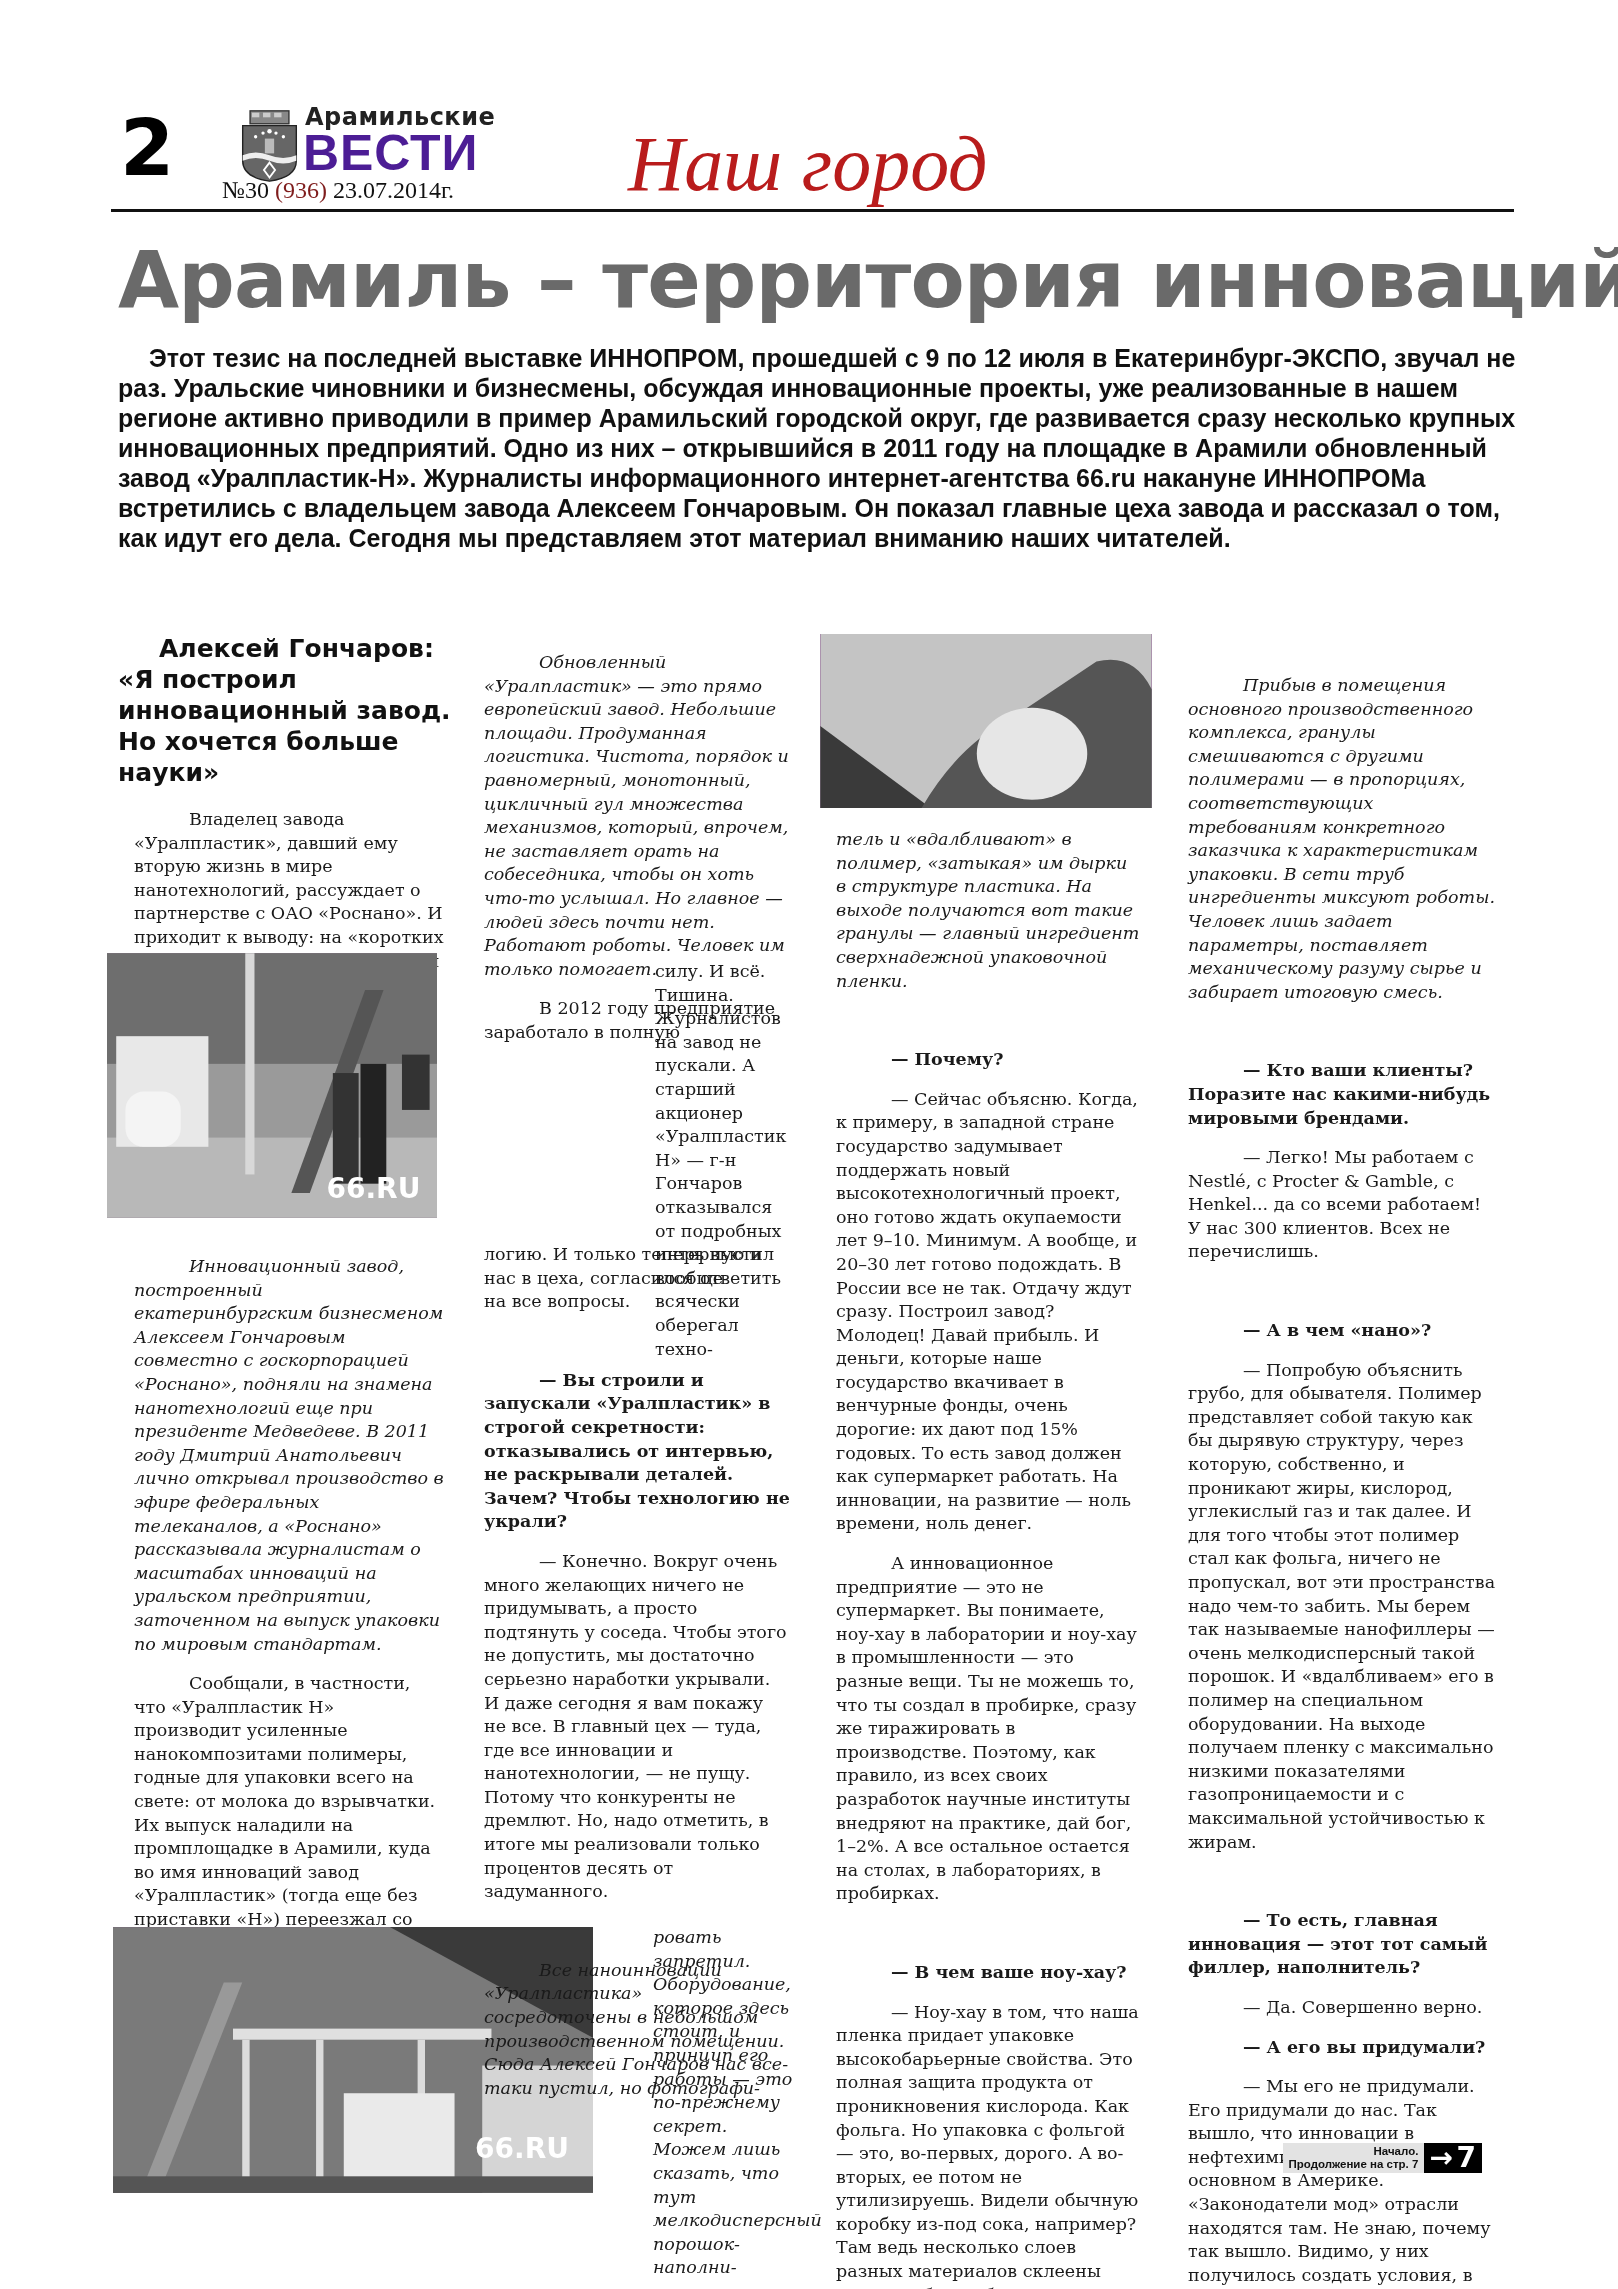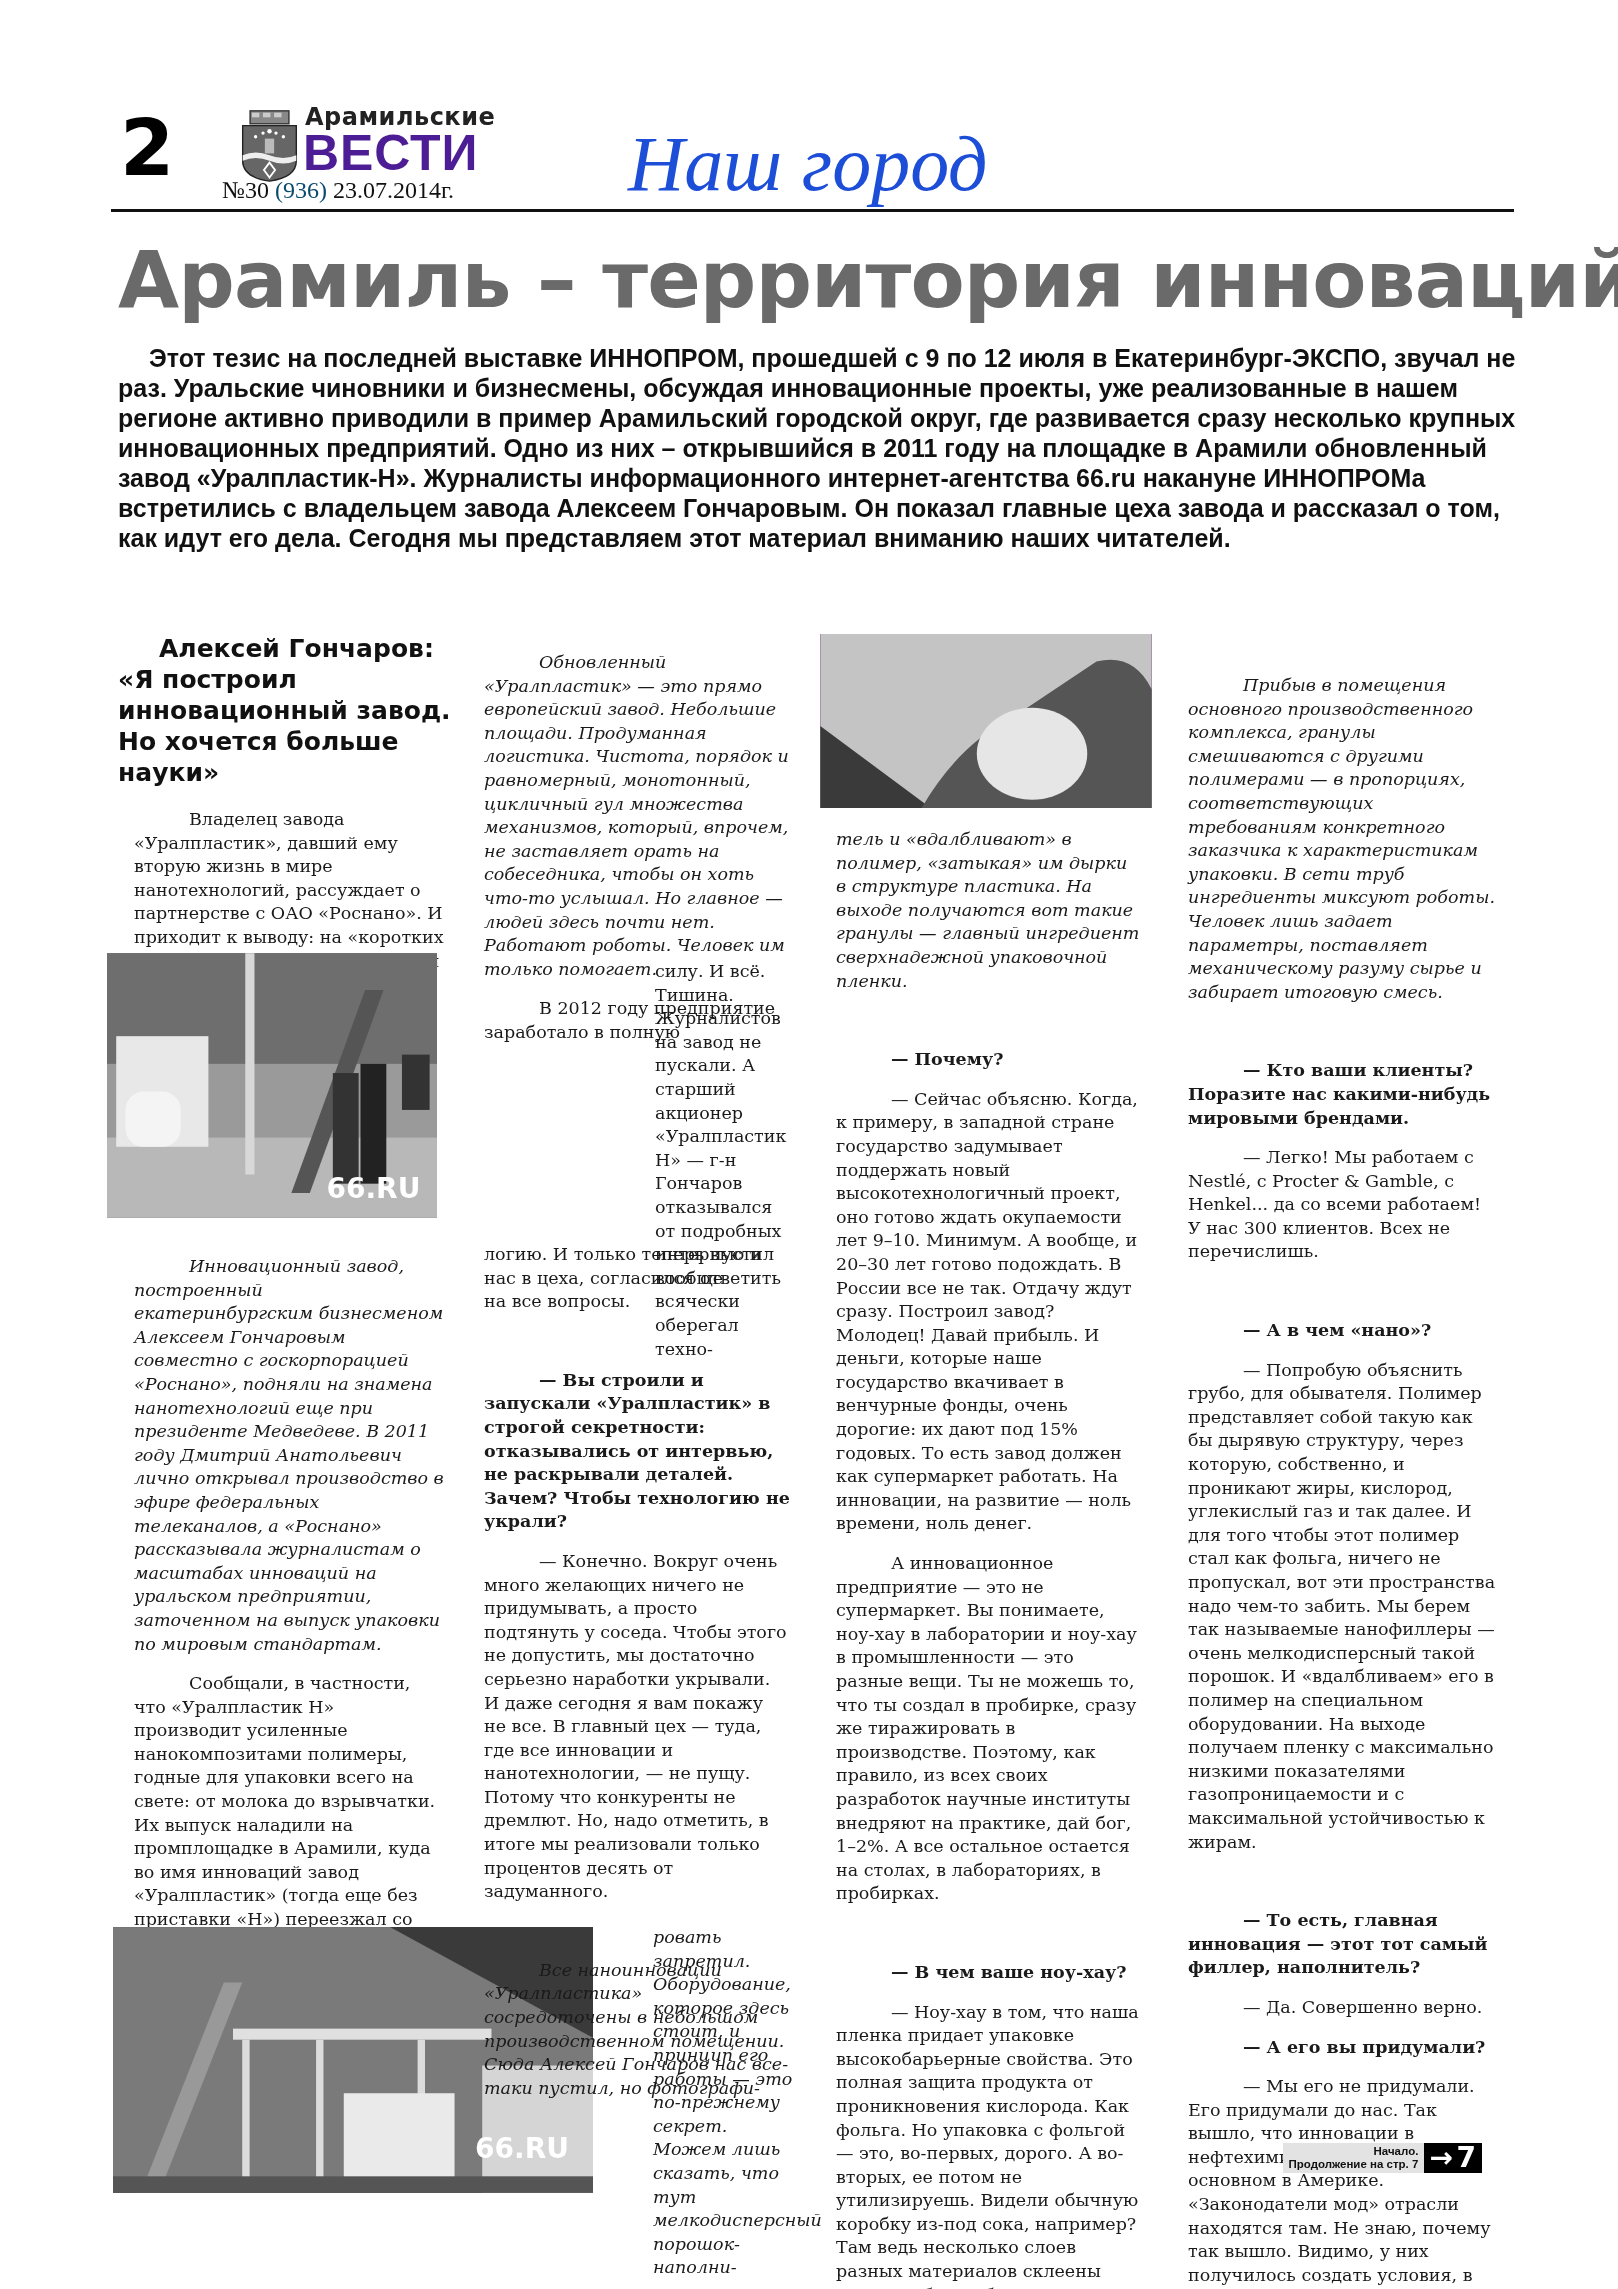--- a/index.html
+++ b/index.html
@@ -3,22 +3,22 @@
 <meta charset="utf-8">
 <style>
   html, body { margin:0; padding:0; background:#ffffff; }
   body { width:1619px; height:2290px; position:relative; overflow:hidden; color:#111; font-family:"DejaVu Serif", serif; }
   .abs { position:absolute; }
   .page-num { left:120px; top:109px; font-family:"DejaVu Sans", sans-serif; font-weight:900; font-size:78px; line-height:78px; color:#000; }
   .logo { left:237px; top:109px; width:65px; height:74px; }
   .logo-top { left:305px; top:103px; font-family:"DejaVu Sans", sans-serif; font-weight:700; font-size:24px; color:#222; letter-spacing:0.5px; }
   .logo-main { left:303px; top:124px; font-family:Liberation Sans, sans-serif; font-weight:900; font-size:50px; color:#4c1d95; letter-spacing:0.9px; transform:scaleX(1.0); transform-origin:left; }
   .issue { left:222px; top:177px; font-family:"Liberation Serif", serif; font-size:24px; color:#111; }
-  .issue .num2 { color:#0c4a6e; }
-  .section-title { left:628px; top:122px; font-family:"Liberation Serif", serif; font-style:italic; font-size:78px; line-height:83px; color:#1d4ed8; }
+  .issue .num2 { color:#7f1d1d; }
+  .section-title { left:628px; top:122px; font-family:"Liberation Serif", serif; font-style:italic; font-size:78px; line-height:83px; color:#b91c1c; }
   .rule { left:111px; top:209px; width:1403px; height:2.8px; background:#111; }
   .headline { left:118px; top:234px; width:1403px; font-family:"DejaVu Sans", sans-serif; font-weight:700; font-size:79px; line-height:92px; color:#6a6a6a; letter-spacing:-0.9px; white-space:nowrap; }
   .lead { left:118px; top:343px; width:1403px; font-family:"Liberation Sans", sans-serif; font-weight:700; font-size:25px; line-height:30px; color:#111; text-indent:31px; }
   .col { font-family:"DejaVu Serif", serif; font-size:17.5px; line-height:23.6px; color:#1a1a1a; }
   .col p { margin:16px; text-indent:55px; }
   .col p.noind { text-indent:0; }
   .col .it { font-style:italic; }
   .col .b { font-weight:700; font-size:17.5px; }
   .col .gap { height:23px; }
   .subhead { font-family:"DejaVu Sans", sans-serif; font-weight:700; font-size:25px; line-height:31px; color:#111; text-indent:41px; margin:0 0 20px 0; }

